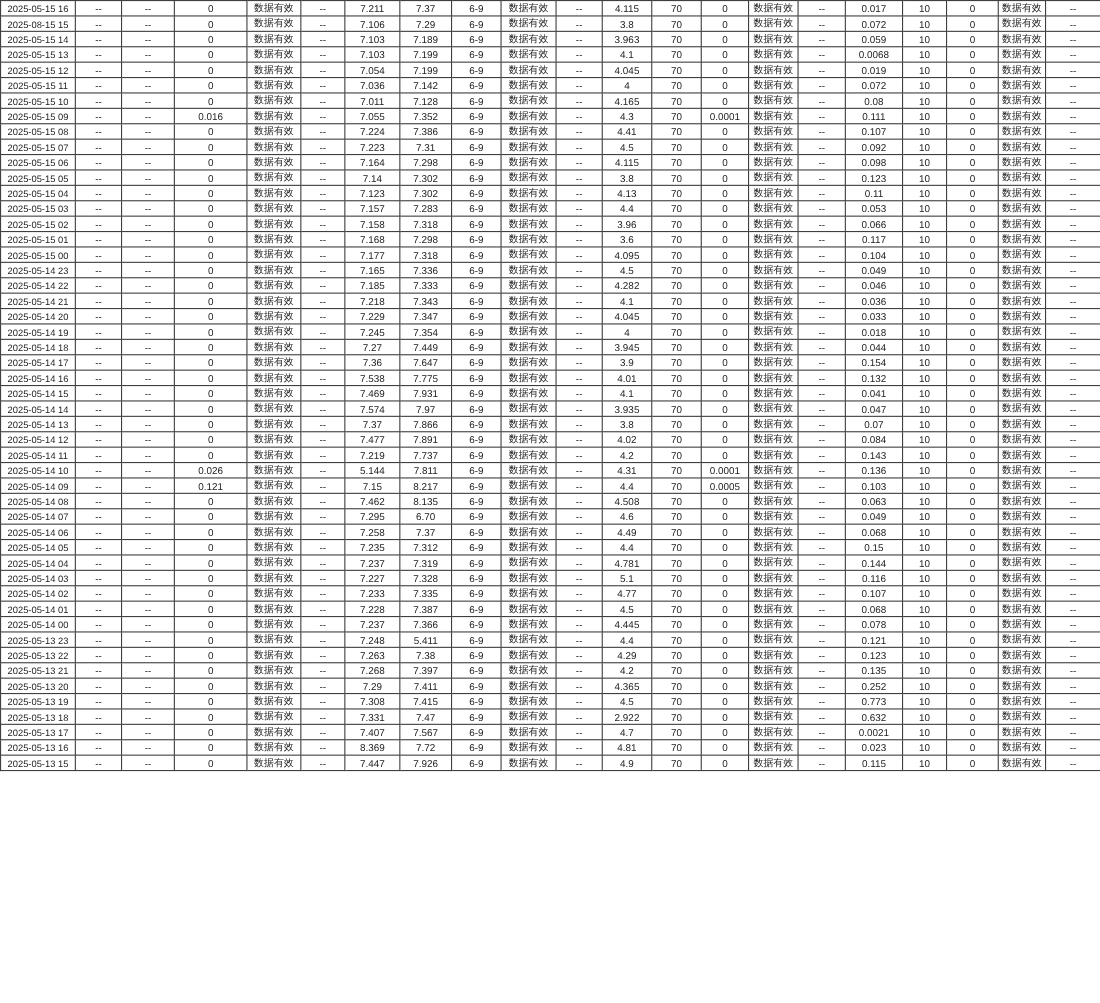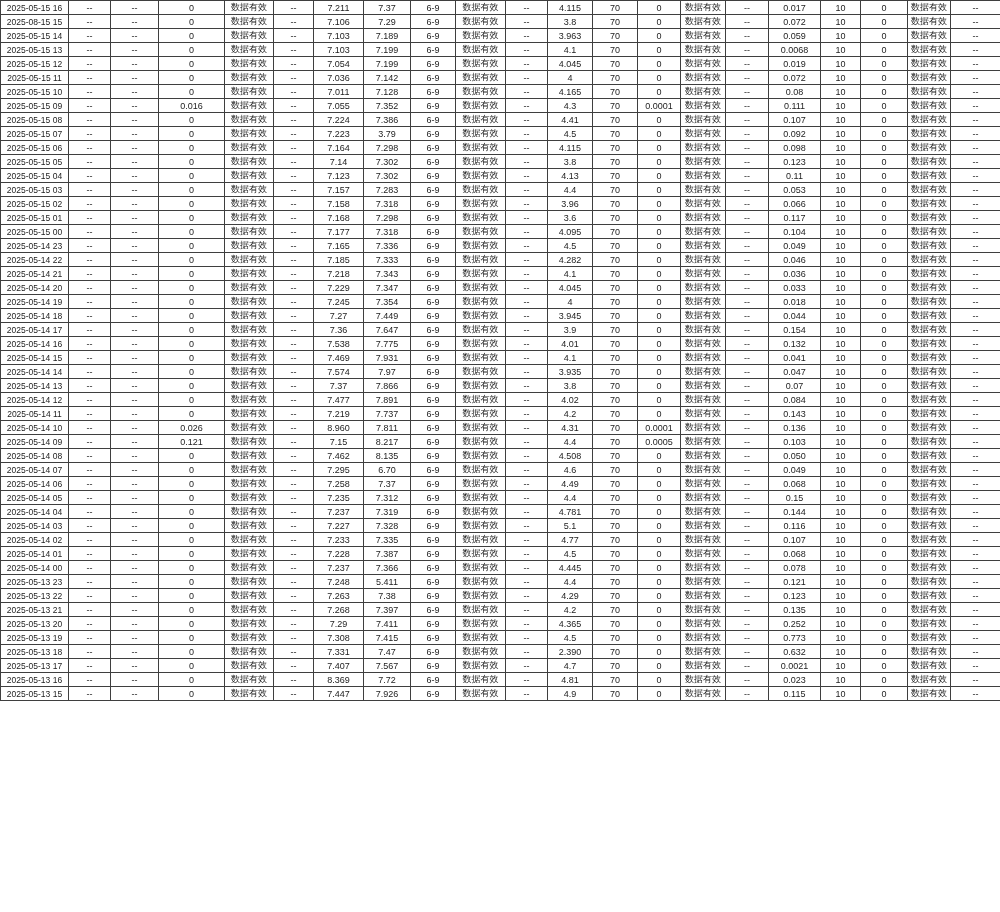--- a/index.html
+++ b/index.html
@@ -270,21 +270,21 @@
           <td class="c-dash-6">--</td>
         </tr>
         <tr>
           <td class="c-datetime">2025-05-15 07</td>
           <td class="c-dash-1">--</td>
           <td class="c-dash-2">--</td>
           <td class="c-value-a">0</td>
           <td class="c-status-1">数据有效</td>
           <td class="c-dash-3">--</td>
           <td class="c-value-b">7.223</td>
-          <td class="c-value-c">3.79</td>
+          <td class="c-value-c">7.31</td>
           <td class="c-range">6-9</td>
           <td class="c-status-2">数据有效</td>
           <td class="c-dash-4">--</td>
           <td class="c-value-d">4.5</td>
           <td class="c-limit-70">70</td>
           <td class="c-value-e">0</td>
           <td class="c-status-3">数据有效</td>
           <td class="c-dash-5">--</td>
           <td class="c-value-f">0.092</td>
           <td class="c-limit-10">10</td>
@@ -752,21 +752,21 @@
           <td class="c-status-4">数据有效</td>
           <td class="c-dash-6">--</td>
         </tr>
         <tr>
           <td class="c-datetime">2025-05-14 10</td>
           <td class="c-dash-1">--</td>
           <td class="c-dash-2">--</td>
           <td class="c-value-a">0.026</td>
           <td class="c-status-1">数据有效</td>
           <td class="c-dash-3">--</td>
-          <td class="c-value-b">8.960</td>
+          <td class="c-value-b">5.144</td>
           <td class="c-value-c">7.811</td>
           <td class="c-range">6-9</td>
           <td class="c-status-2">数据有效</td>
           <td class="c-dash-4">--</td>
           <td class="c-value-d">4.31</td>
           <td class="c-limit-70">70</td>
           <td class="c-value-e">0.0001</td>
           <td class="c-status-3">数据有效</td>
           <td class="c-dash-5">--</td>
           <td class="c-value-f">0.136</td>
@@ -808,21 +808,21 @@
           <td class="c-value-b">7.462</td>
           <td class="c-value-c">8.135</td>
           <td class="c-range">6-9</td>
           <td class="c-status-2">数据有效</td>
           <td class="c-dash-4">--</td>
           <td class="c-value-d">4.508</td>
           <td class="c-limit-70">70</td>
           <td class="c-value-e">0</td>
           <td class="c-status-3">数据有效</td>
           <td class="c-dash-5">--</td>
-          <td class="c-value-f">0.050</td>
+          <td class="c-value-f">0.063</td>
           <td class="c-limit-10">10</td>
           <td class="c-zero">0</td>
           <td class="c-status-4">数据有效</td>
           <td class="c-dash-6">--</td>
         </tr>
         <tr>
           <td class="c-datetime">2025-05-14 07</td>
           <td class="c-dash-1">--</td>
           <td class="c-dash-2">--</td>
           <td class="c-value-a">0</td>
@@ -1125,21 +1125,21 @@
           <td class="c-dash-1">--</td>
           <td class="c-dash-2">--</td>
           <td class="c-value-a">0</td>
           <td class="c-status-1">数据有效</td>
           <td class="c-dash-3">--</td>
           <td class="c-value-b">7.331</td>
           <td class="c-value-c">7.47</td>
           <td class="c-range">6-9</td>
           <td class="c-status-2">数据有效</td>
           <td class="c-dash-4">--</td>
-          <td class="c-value-d">2.390</td>
+          <td class="c-value-d">2.922</td>
           <td class="c-limit-70">70</td>
           <td class="c-value-e">0</td>
           <td class="c-status-3">数据有效</td>
           <td class="c-dash-5">--</td>
           <td class="c-value-f">0.632</td>
           <td class="c-limit-10">10</td>
           <td class="c-zero">0</td>
           <td class="c-status-4">数据有效</td>
           <td class="c-dash-6">--</td>
         </tr>

